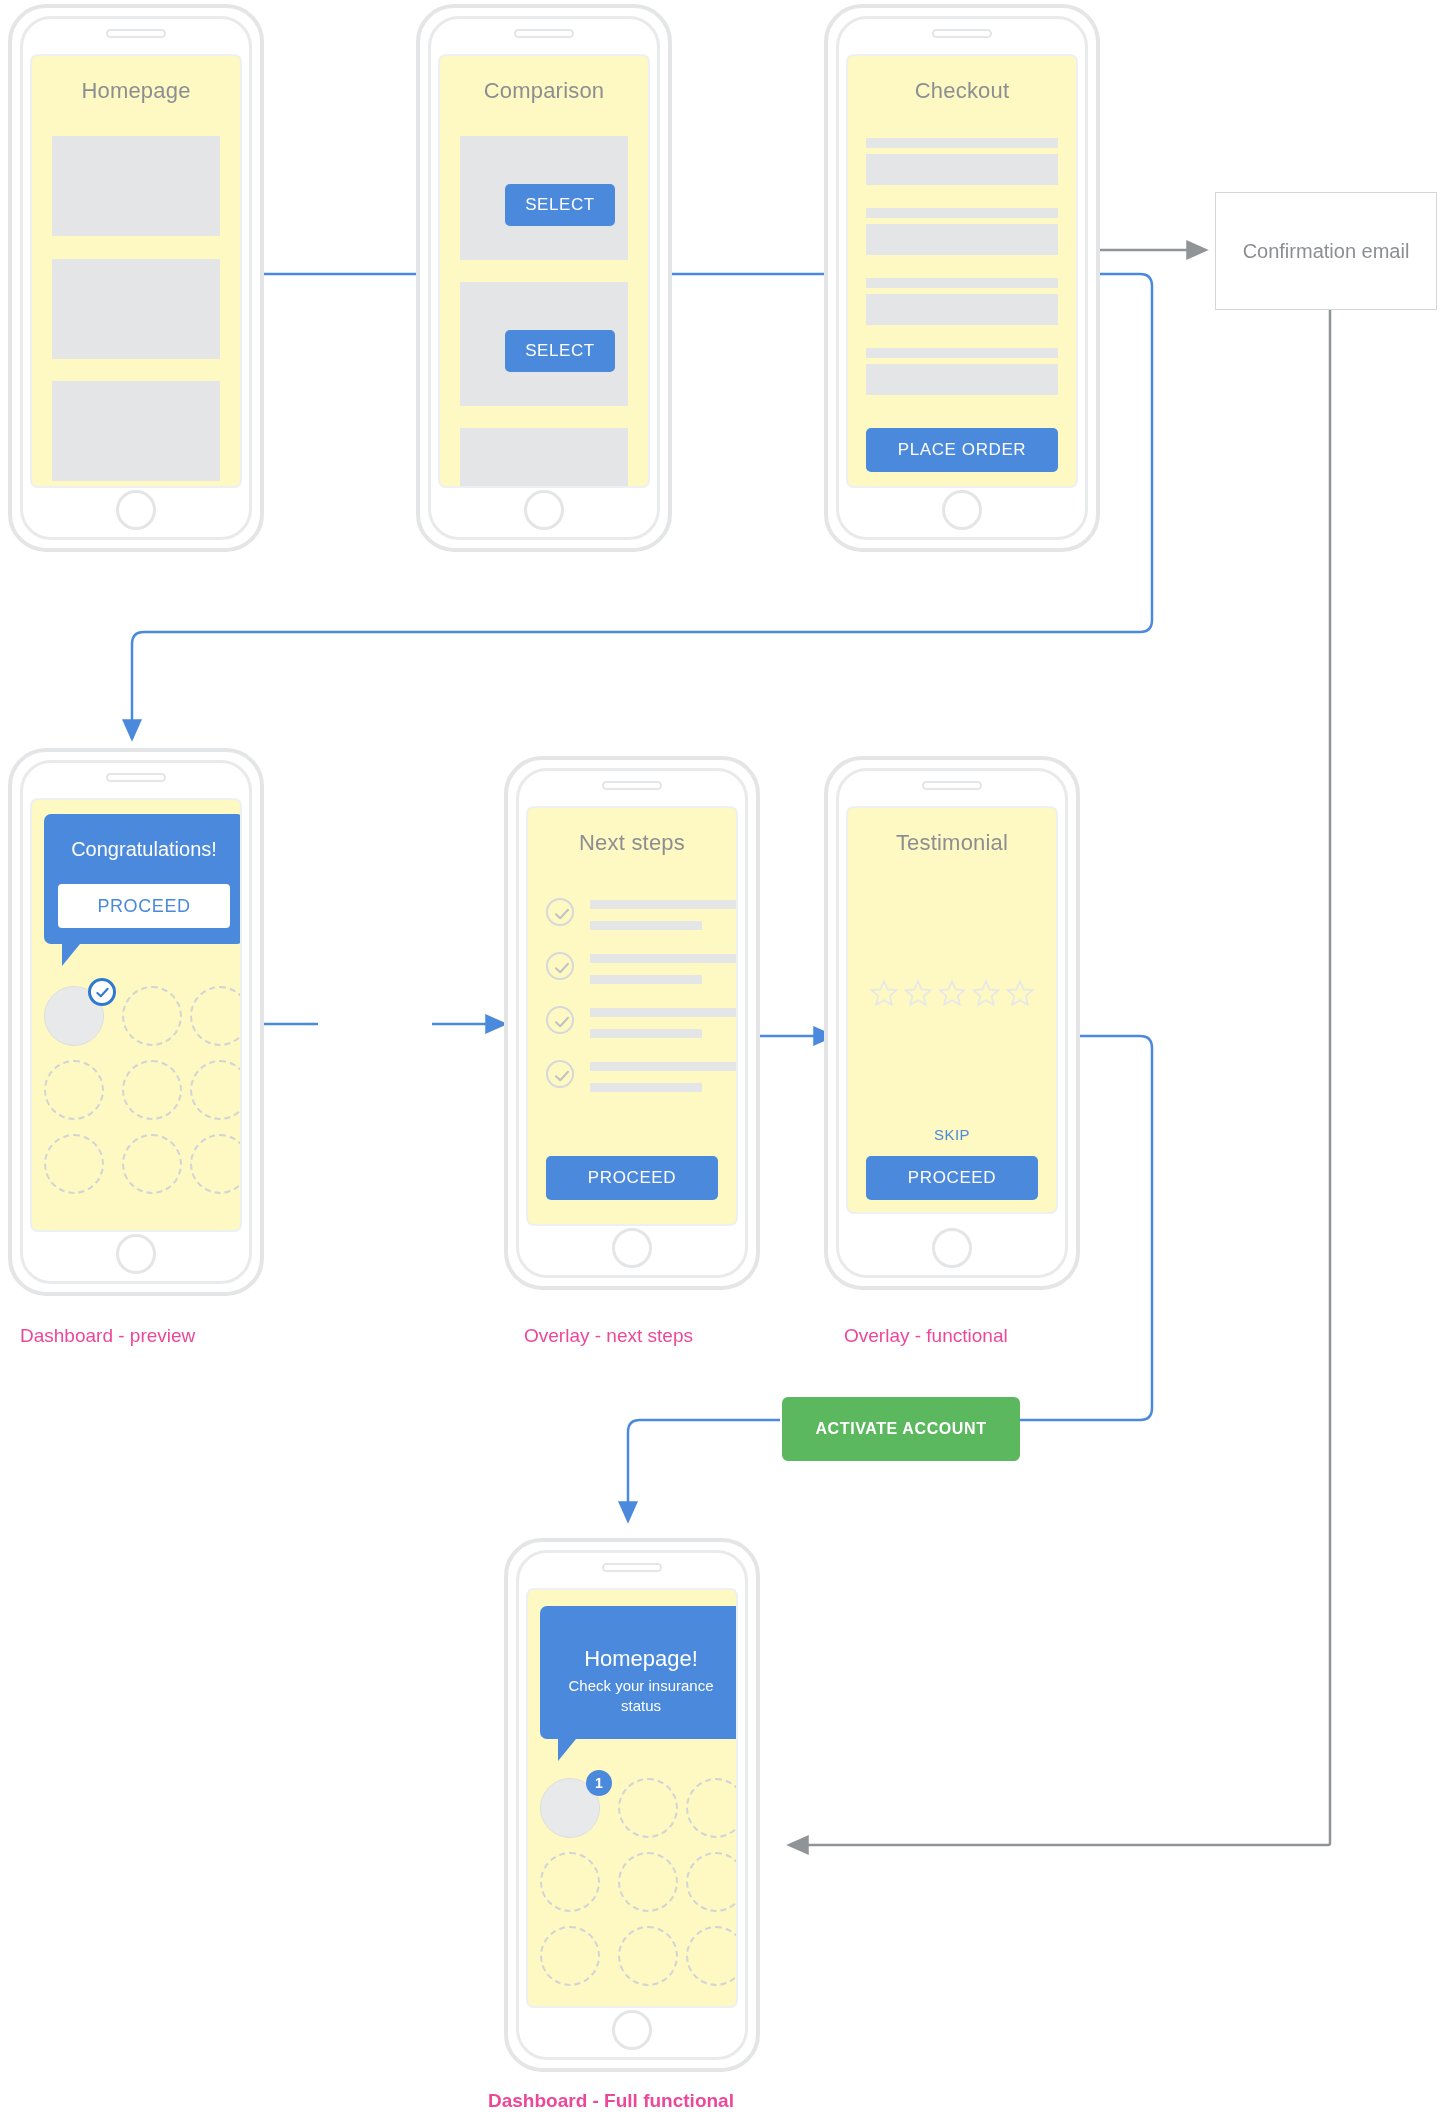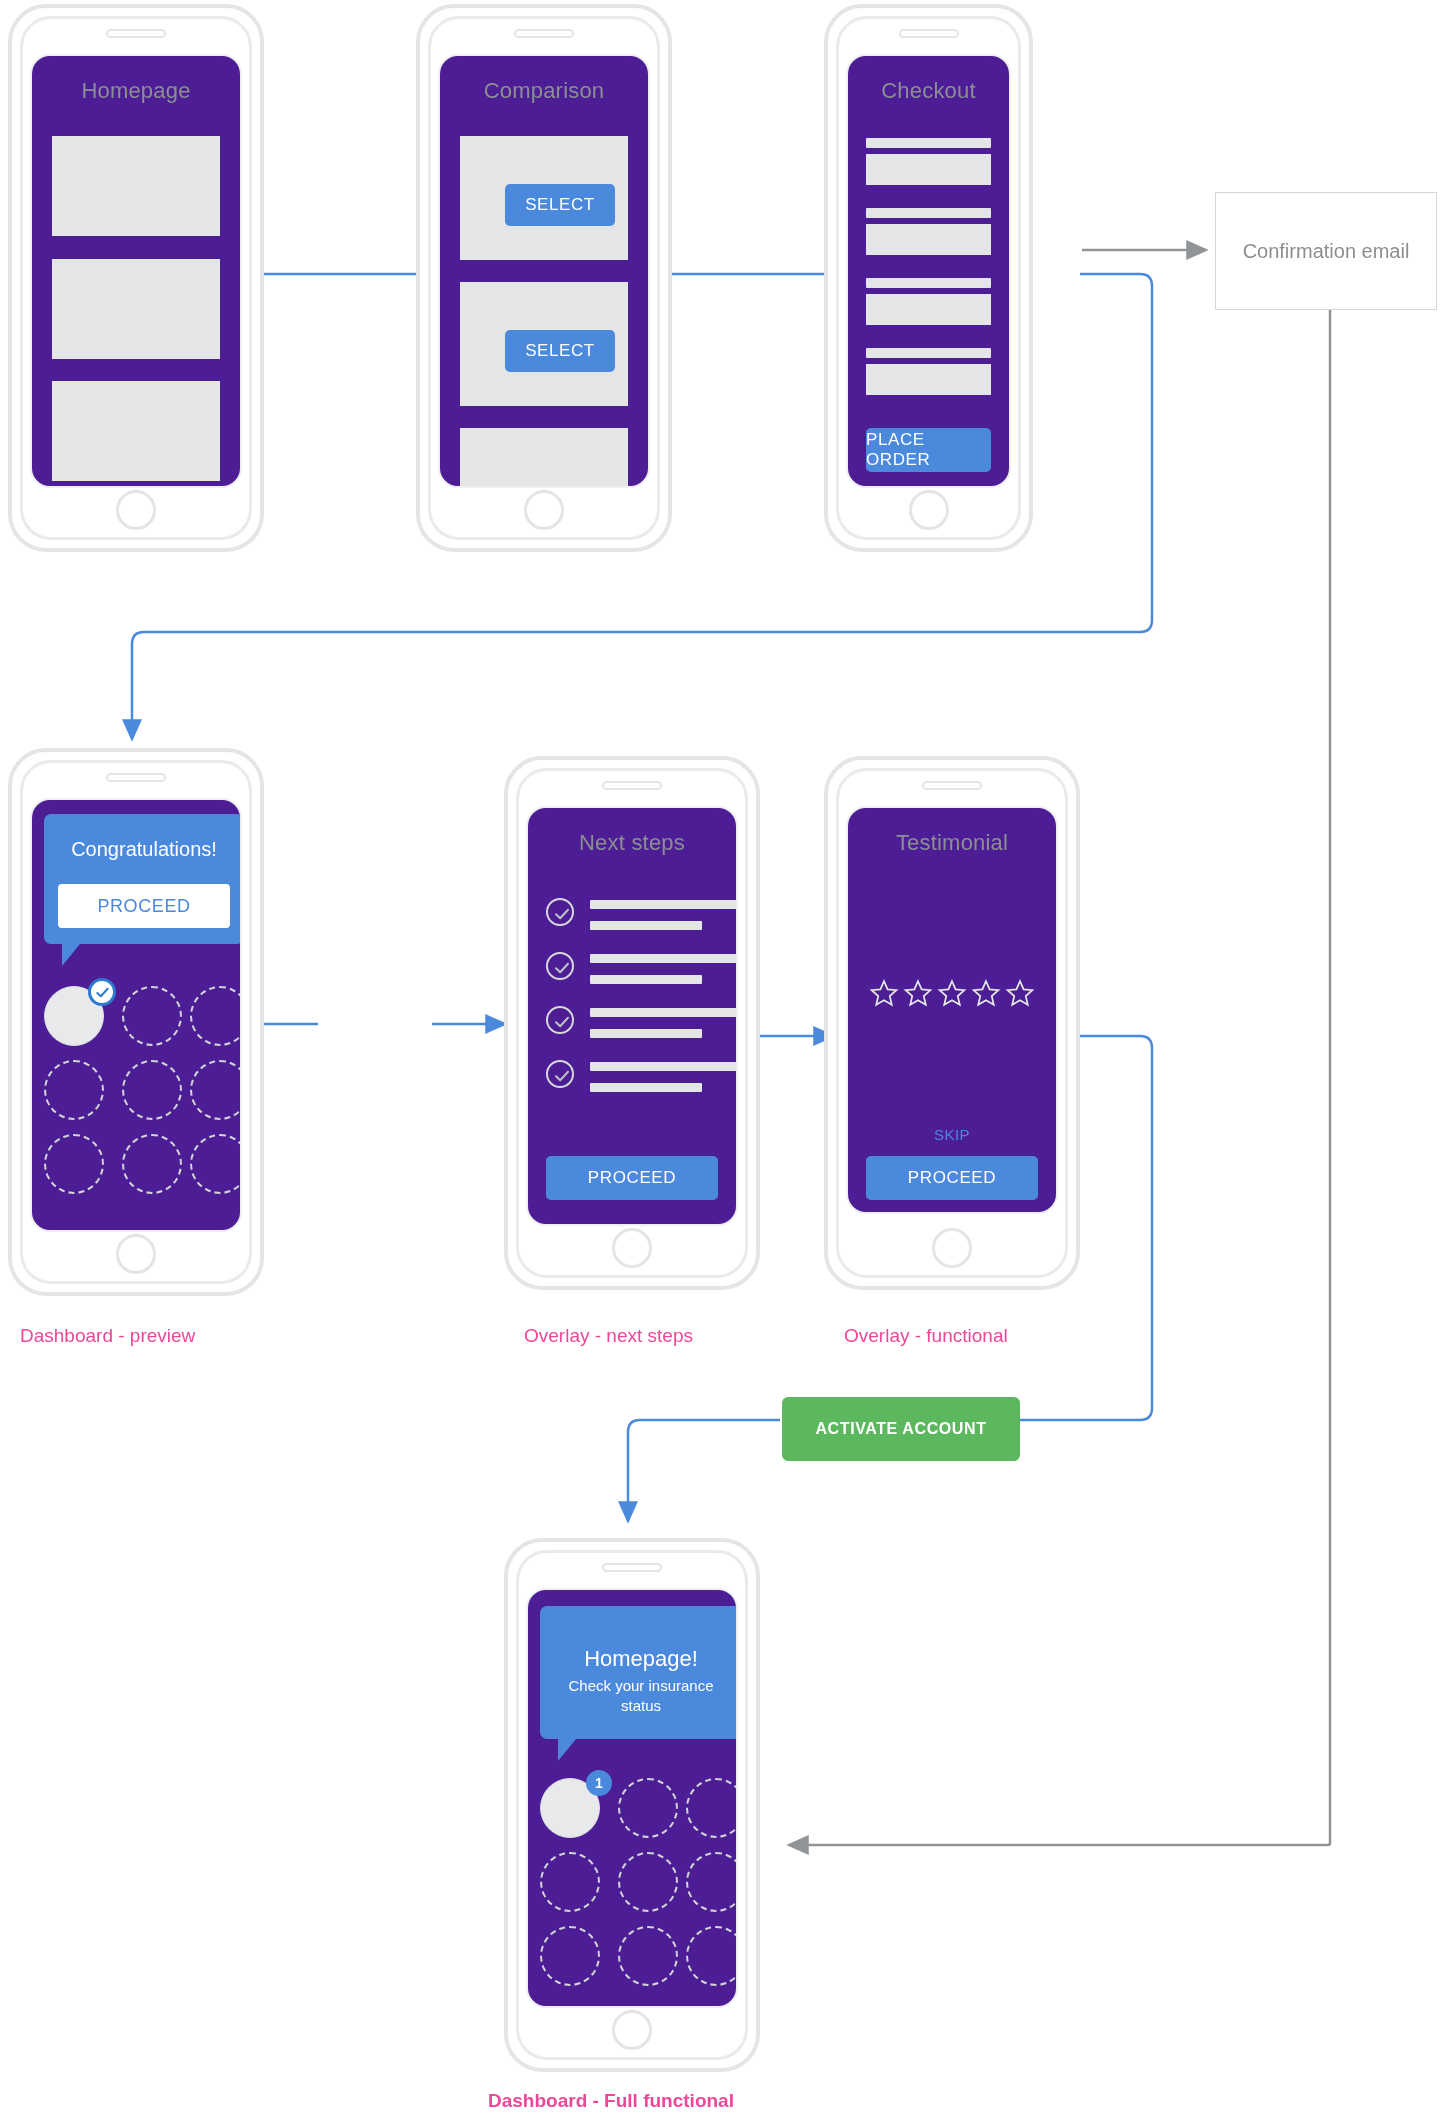--- a/index.html
+++ b/index.html
@@ -44,22 +44,22 @@
     bottom: 18px;
     width: 40px; height: 40px;
     border: 3px solid #e4e5e6;
     border-radius: 50%;
   }
   .screen {
     position: absolute;
     left: 18px; right: 18px;
     top: 46px;
     border: 2px solid #eeeff0;
-    border-radius: 20px;
-    background: #4c1d95;
+    border-radius: 8px;
+    background: #fef9c3;
     overflow: hidden;
   }
   .screen-title {
     text-align: center;
     color: #8c8f92;
     font-size: 22px;
     letter-spacing: .2px;
     padding-top: 22px;
   }
 
@@ -246,21 +246,21 @@
       <div class="screen-title">Comparison</div>
       <div class="gblock" style="position:absolute;left:20px;right:20px;top:80px;height:124px;"></div>
       <div class="btn-blue" style="position:absolute;left:65px;width:110px;top:128px;height:42px;">SELECT</div>
       <div class="gblock" style="position:absolute;left:20px;right:20px;top:226px;height:124px;"></div>
       <div class="btn-blue" style="position:absolute;left:65px;width:110px;top:274px;height:42px;">SELECT</div>
       <div class="gblock" style="position:absolute;left:20px;right:20px;top:372px;height:62px;"></div>
     </div>
     <div class="home-btn"></div>
   </div>
 
-  <div class="phone" style="left:824px; top:4px; width:209px; height:548px;">
+  <div class="phone" style="left:824px; top:4px; width:276px; height:548px;">
     <div class="phone-inner"></div>
     <div class="speaker"></div>
     <div class="screen" style="height:434px;">
       <div class="screen-title">Checkout</div>
 
       <div class="gline" style="position:absolute;left:18px;right:18px;top:82px;height:10px;"></div>
       <div class="gblock" style="position:absolute;left:18px;right:18px;top:98px;height:31px;"></div>
 
       <div class="gline" style="position:absolute;left:18px;right:18px;top:152px;height:10px;"></div>
       <div class="gblock" style="position:absolute;left:18px;right:18px;top:168px;height:31px;"></div>

